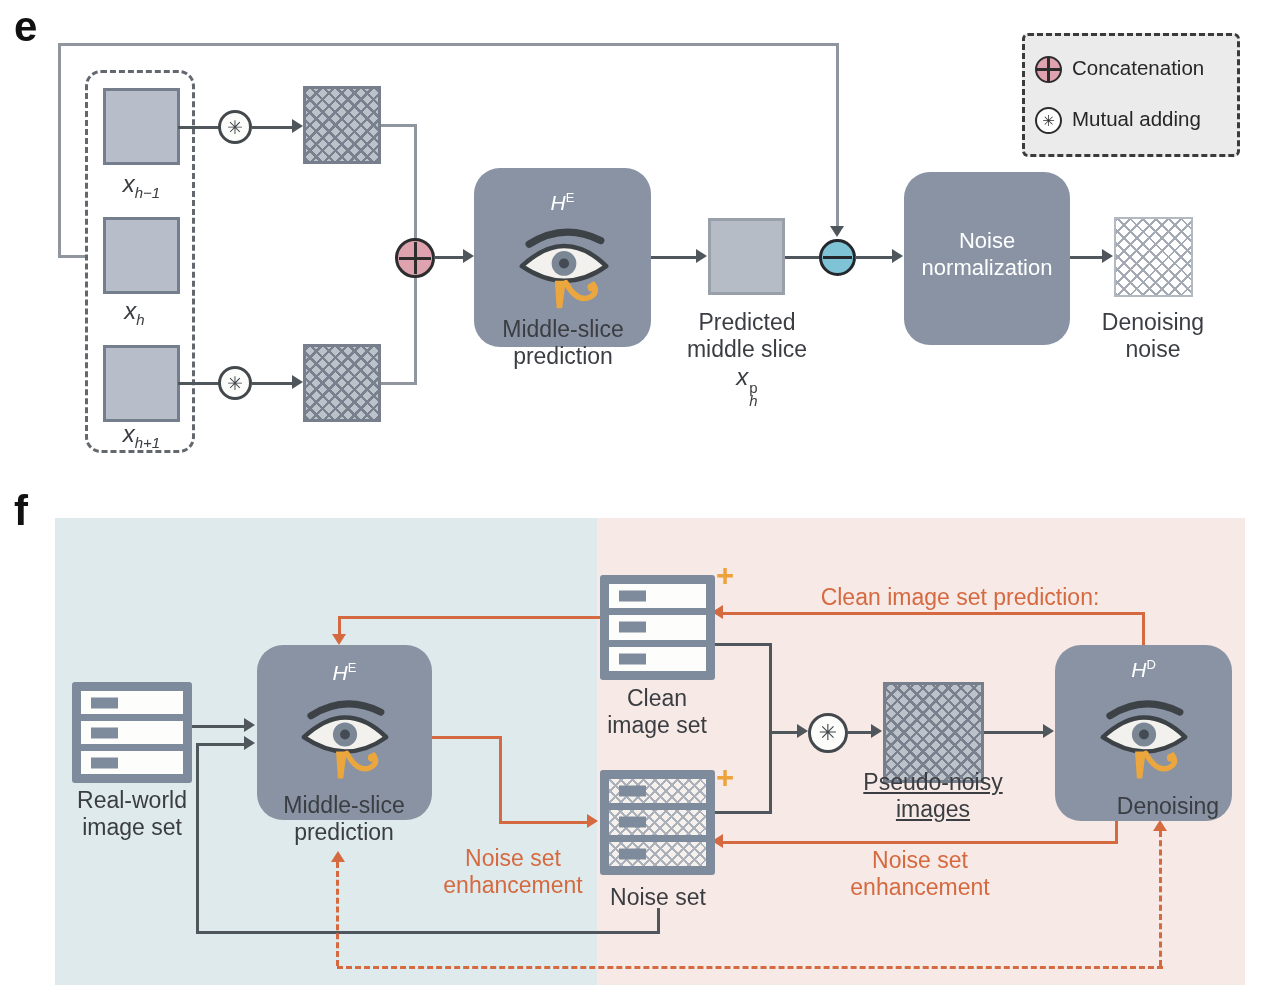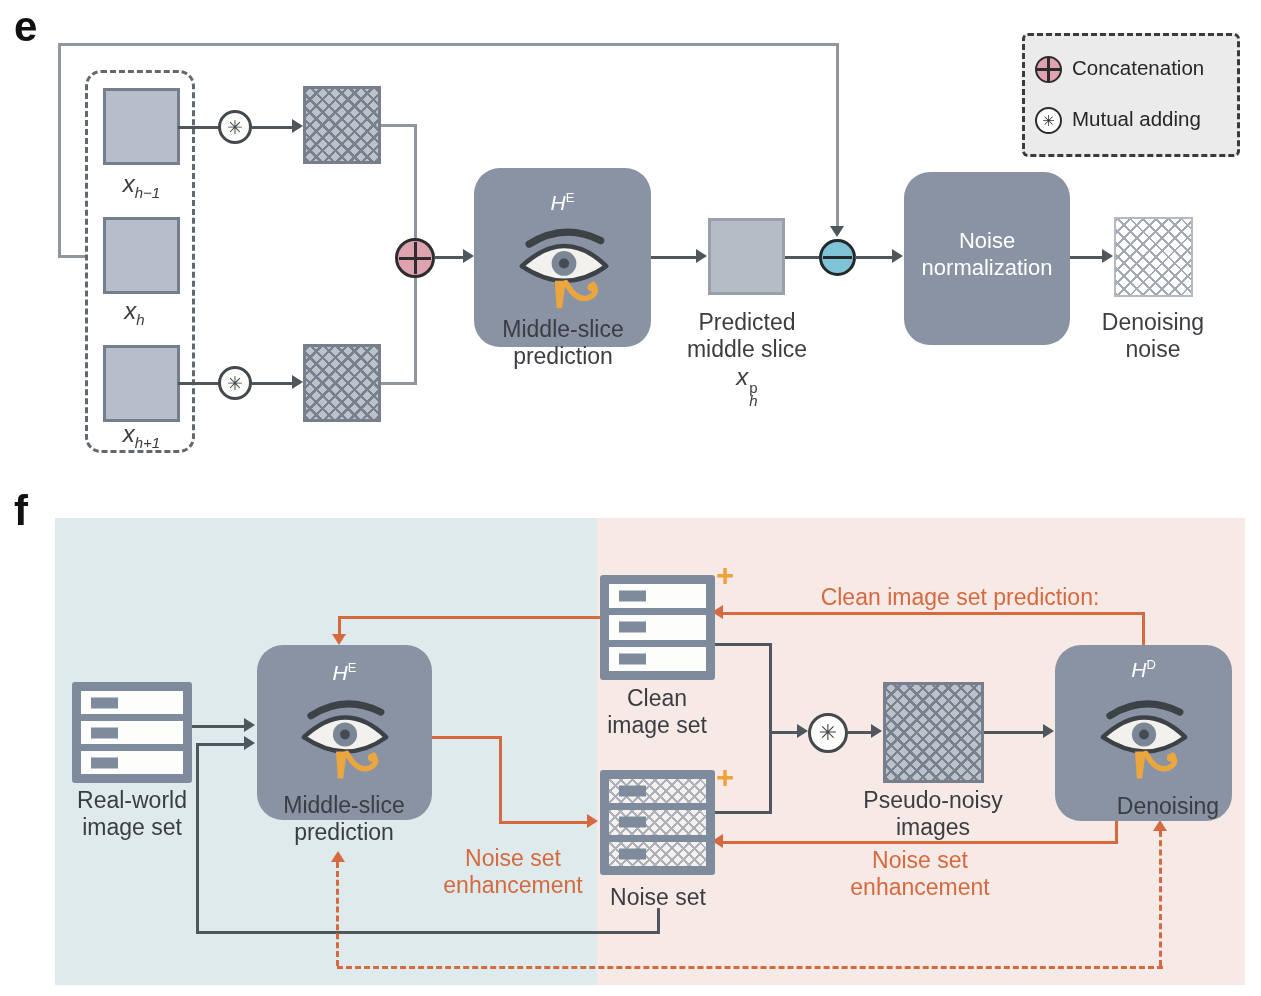--- a/index.html
+++ b/index.html
@@ -306,21 +306,21 @@
         <span class="dash"></span>
       </div>
   </div>
   <div class="plus" style="left:716px;top:762px;">+</div>
   <div class="cap" style="left:583px;top:884px;width:150px;">Noise set</div>
 
   <div class="node noisen" style="left:808px;top:713px;width:40px;height:40px;font-size:22px;">
       <span>✳</span>
     </div>
   <div class="hatch" style="left:883px;top:682px;width:101px;height:101px;"></div>
-  <div class="cap" style="left:858px;top:787px;width:150px;">
+  <div class="cap" style="left:858px;top:769px;width:150px;text-decoration:underline;">
     <div>Pseudo-noisy</div>
       <div>images</div>
   </div>
 
   <div class="sbox" style="left:1055px;top:645px;width:177px;height:176px;"></div>
   <div class="htitle" style="left:1055px;top:628px;width:177px;margin-top:29px;">
     <i>H</i><sup>D</sup>
   </div>
   <svg class="eye" viewBox="0 0 104 96" style="left:1097px;top:696px;width:94px;height:86px;">
       <use href="#horus"></use>

